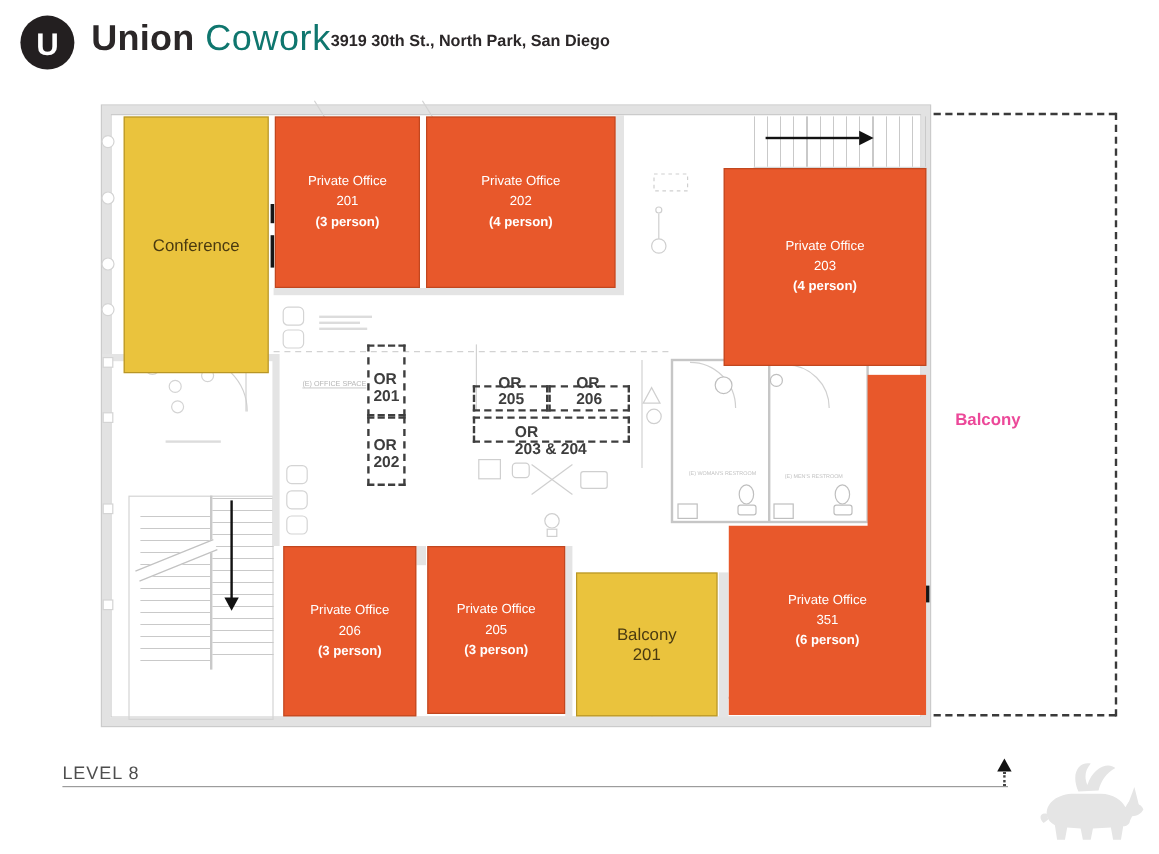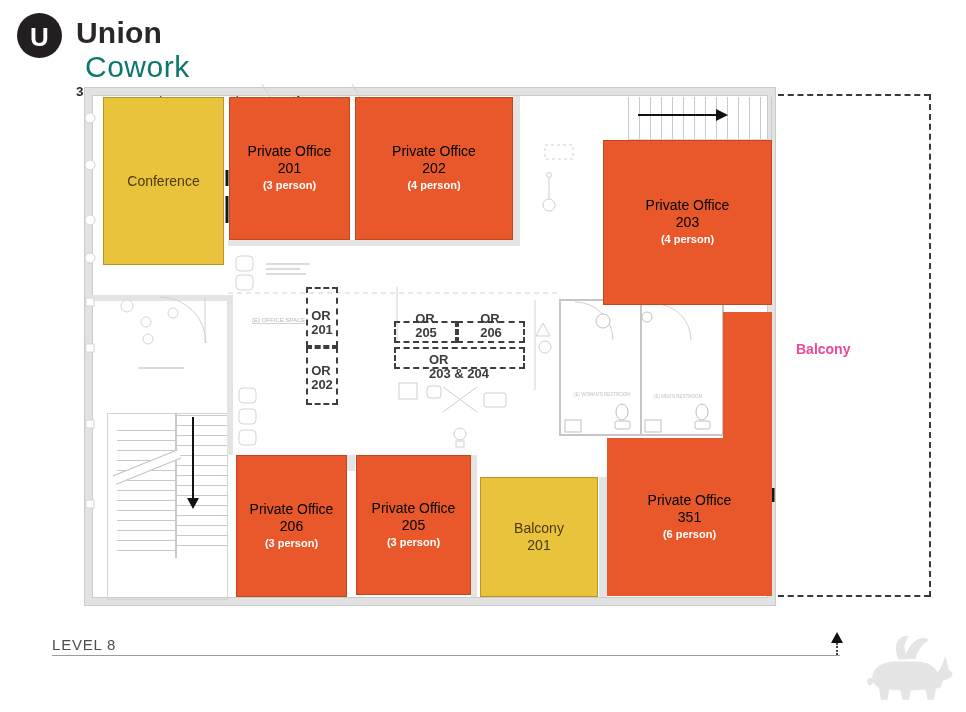--- a/index.html
+++ b/index.html
@@ -4,38 +4,38 @@
 <style>
   html,body{margin:0;padding:0;background:#fff;}
   .screen{position:relative;width:966px;height:712px;background:#ffffff;overflow:hidden;
           font-family:"Liberation Sans",sans-serif;-webkit-font-smoothing:antialiased;}
   .abs{position:absolute;}
 
   
   .logo-circle{left:17px;top:13px;width:45px;height:45px;border-radius:50%;background:#231f20;
                display:flex;align-items:center;justify-content:center;}
   .logo-u{color:#fff;font-weight:700;font-size:26px;line-height:1;transform:translateY(1px);}
-  .brand-row{left:76px;top:16px;display:flex;align-items:flex-start;white-space:nowrap;flex-direction:column;}
+  .brand-row{left:76px;top:16px;display:flex;align-items:center;white-space:nowrap;}
   .brand-bold{font-size:30px;font-weight:800;color:#2b2728;letter-spacing:.2px;}
   .brand-light{font-size:30px;font-weight:300;color:#0f766e;margin-left:9px;letter-spacing:.5px;}
   .addr{font-size:13.5px;font-weight:700;color:#2b2728;margin-left:0;}
 
   
   .outer-wall{left:85px;top:88px;width:690px;height:517px;border:7px solid #e2e2e2;
               outline:1px solid #cbcbcb;box-shadow:inset 0 0 0 1px #cbcbcb;box-sizing:border-box;}
 
   
   .room{display:flex;flex-direction:column;align-items:center;justify-content:center;
         text-align:center;box-sizing:border-box;}
   .room.orange{background:var(--orange,#E8582B);border:1px solid rgba(120,40,10,.35);}
   .room.yellow{background:var(--yellow,#EAC33D);border:1px solid rgba(125,95,10,.45);}
-  .rname,.rnum{font-size:14px;line-height:17px;color:#000000;}
+  .rname,.rnum{font-size:11px;line-height:17px;color:#ffffff;}
   .rcap{font-size:11px;line-height:17px;font-weight:700;color:#ffffff;}
   .yellow .rname,.yellow .rnum{color:#4a3a10;font-size:14px;}
-  .room-conference{left:103px;top:97px;width:121px;height:168px;}
+  .room-conference{left:103px;top:97px;width:121px;height:214px;}
   .room-po201{left:229px;top:97px;width:121px;height:143px;}
   .room-po202{left:355px;top:97px;width:158px;height:143px;}
   .room-po203{left:603px;top:140px;width:169px;height:165px;}
   .room-po204{left:607px;top:312px;width:165px;height:284px;background:var(--orange,#E8582B);
               clip-path:polygon(70.3% 0,100% 0,100% 100%,0 100%,0 44.4%,70.3% 44.4%);}
   .po204-label{left:0;top:126px;width:165px;height:158px;display:flex;flex-direction:column;
                align-items:center;justify-content:center;text-align:center;}
   .room-po206{left:236px;top:455px;width:111px;height:142px;}
   .room-po205{left:356px;top:455px;width:115px;height:140px;}
   .room-kitchen{left:480px;top:477px;width:118px;height:120px;}

